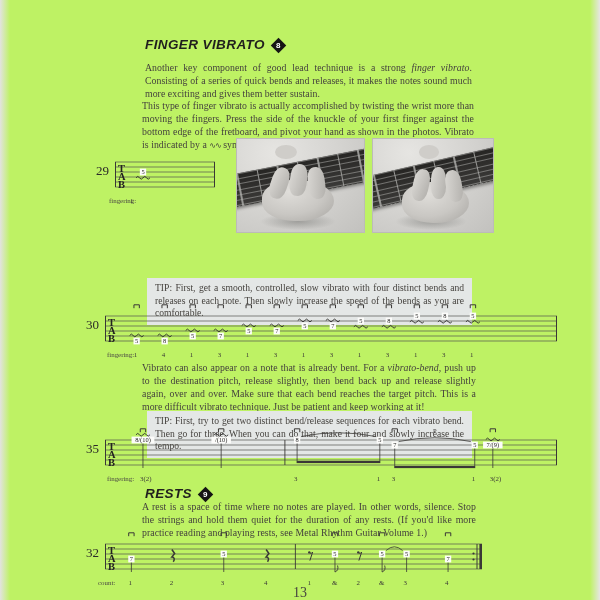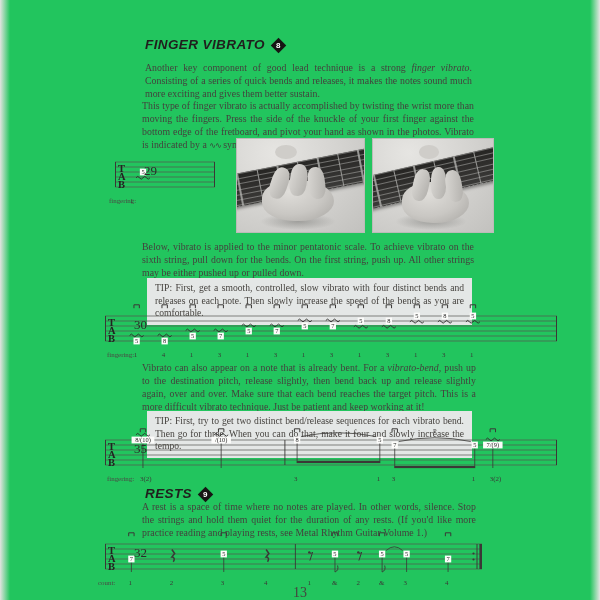--- a/index.html
+++ b/index.html
@@ -1,36 +1,36 @@
 <!DOCTYPE html>
 <html><head>
 <meta charset="utf-8">
 <style>
   html,body{margin:0;padding:0;}
   body{width:600px;height:600px;background:#f4f4f2;font-family:"Liberation Serif",serif;}
-  .page{position:absolute;inset:0;width:600px;height:600px;background:#22c55e;overflow:hidden;}
+  .page{position:absolute;inset:0;width:600px;height:600px;background:#bef264;overflow:hidden;}
   .page:before{content:"";position:absolute;left:0;top:0;bottom:0;width:10px;
     background:linear-gradient(90deg,#e3e3e0,rgba(252,252,250,0));}
   .page:after{content:"";position:absolute;right:0;top:0;bottom:0;width:10px;
     background:linear-gradient(-90deg,#e6e6e3,rgba(252,252,250,0));}
   .heading{position:absolute;font:italic 800 13.5px "Liberation Sans",sans-serif;
     color:#201f1d;letter-spacing:.4px;white-space:nowrap;}
   .badge{display:inline-block;width:11px;height:11px;background:#161514;transform:rotate(45deg);
     margin-left:8px;position:relative;top:-1px;}
   .badge span{display:block;width:11px;transform:rotate(-45deg);color:#fff;text-align:center;
     font:bold 8px/11px "Liberation Sans",sans-serif;font-style:normal;}
   .para{position:absolute;font-size:9.8px;line-height:12.9px;color:#44413d;text-align:justify;
     letter-spacing:.05px;}
   .para i{font-style:italic;}
   .sym{font-family:"DejaVu Sans",sans-serif;font-size:8px;letter-spacing:-1px;color:#3a3836;}
   .tip{position:absolute;background:#e4e7e6;padding:4px 8px 5px 8px;font-size:9.6px;
     line-height:12.6px;color:#45423e;text-align:justify;}
   .tab-ex{position:absolute;}
   .ex-num{position:absolute;left:-30px;top:13px;width:24px;text-align:right;
-    font:13px "Liberation Serif",serif;color:#2b2a28;margin-left:48px;}
+    font:13px "Liberation Serif",serif;color:#2b2a28;}
   .ex-row{position:absolute;top:47px;left:0;height:10px;}
   .ex-row span{position:absolute;font-size:6.9px;color:#3a3836;white-space:nowrap;
     font-family:"Liberation Serif",serif;}
   .photo{position:absolute;background:#d8d7d4;border:1px solid #bcbbb8;overflow:hidden;}
   .ph-bg{position:absolute;inset:0;background:radial-gradient(ellipse at 30% 15%,#e6e5e2 0%,#d3d2cf 55%,#c2c1be 100%);}
   .fretboard{position:absolute;left:-14%;top:24%;width:132%;height:36%;transform:rotate(-11deg);
     background:
       repeating-linear-gradient(90deg,rgba(150,150,150,0) 0 19px,rgba(168,168,165,.85) 19px 20.5px),
       repeating-linear-gradient(180deg,rgba(185,185,182,.5) 0 1px,rgba(30,30,30,0) 1px 5.2px),
       linear-gradient(#262523,#3c3b39);
@@ -71,21 +71,20 @@
     <div class="ph-bg"></div>
     <div class="thumb" style="left:38%;"></div>
     <div class="fretboard" style="transform:rotate(-13deg);"></div>
     <div class="shadow"></div>
     <div class="palm" style="left:24%;top:46%;"></div>
     <div class="finger" style="left:33%;top:32%;transform:rotate(12deg);"></div>
     <div class="finger" style="left:48%;top:30%;transform:rotate(0deg);"></div>
     <div class="finger" style="left:61%;top:33%;transform:rotate(-10deg);"></div>
   </div>
 
-  <div class="para" style="left:142px;top:241px;width:332px;"><span>Below, vibrato is applied to the minor pentatonic scale.  To achieve vibrato on the sixth string, pull down for the bends.  On the first string, push up.  All other strings may be either pushed up or pulled down.</span></div>
 
   <div class="tip" style="left:147px;top:278px;width:309px;"><span>TIP: First, get a smooth, controlled, slow vibrato with four distinct bends and releases on each note. Then slowly increase the speed of the bends as you are comfortable.</span></div>
 
   <div class="para" style="left:142px;top:362px;width:334px;"><span>Vibrato can also appear on a note that is already bent.  For a </span><i>vibrato-bend</i><span>, push up to the destination pitch, release slightly, then bend back up and release slightly again, over and over.  Make sure that each bend reaches the target pitch.  This is a more difficult vibrato technique.  Just be patient and keep working at it!</span></div>
 
   <div class="tip" style="left:147px;top:411px;width:309px;"><span>TIP: First, try to get two distinct bend/release sequences for each vibrato bend. Then go for three. When you can do that, make it four and slowly increase the tempo.</span></div>
 
   <div class="heading" style="left:145px;top:486px;">
     <span>RESTS</span><span class="badge"><span>9</span></span>
   </div>

